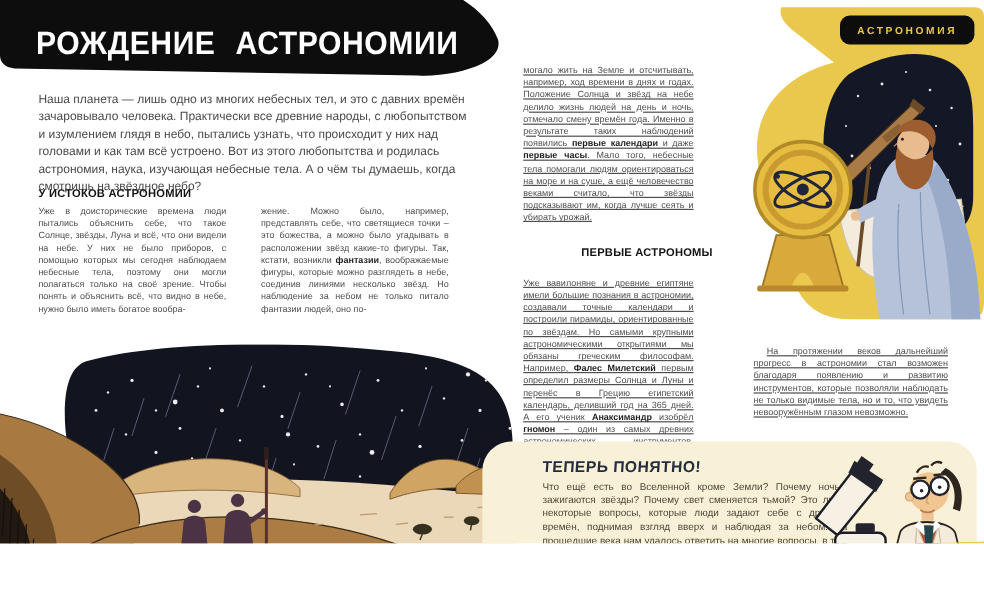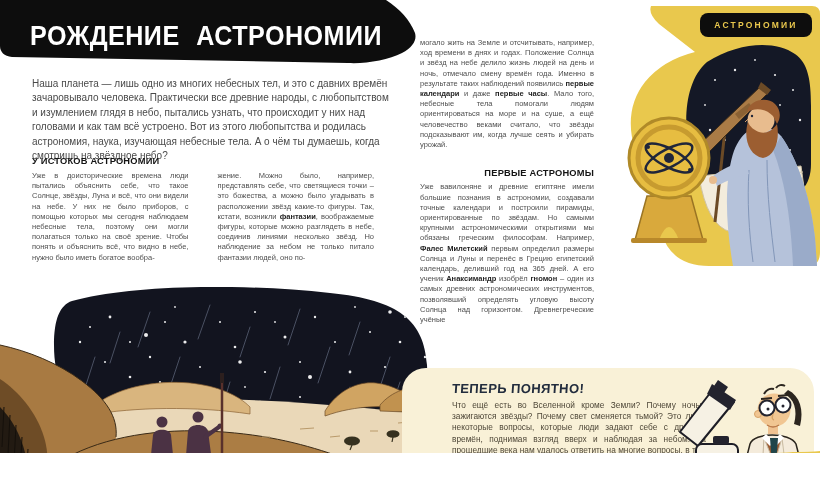--- a/index.html
+++ b/index.html
@@ -10,21 +10,21 @@
   .page-title{position:absolute;left:30px;top:21px;width:380px;color:#ffffff;
               font-size:27px;font-weight:bold;letter-spacing:.5px;word-spacing:10px;
               transform:scaleX(.93);transform-origin:left center;white-space:nowrap;}
   .intro{position:absolute;left:32px;top:77px;width:358px;font-size:10px;line-height:14.4px;
          font-weight:normal;color:#4a4a4a;}
   .sec-head{font-size:9.3px;font-weight:bold;color:#141414;letter-spacing:.2px;text-align:right;}
   .left-sec-head{position:absolute;left:32px;top:156px;}
   .left-cols{position:absolute;left:32px;top:171px;width:342px;display:flex;gap:29px;justify-content:flex-end;}
   .left-cols .col{width:163px;}
   .body-text{font-size:7.5px;line-height:10.2px;color:#4f4f4f;text-align:justify;}
-  .body-text p{margin:0;}
+  .body-text p{margin:16px;text-decoration:underline;}
   .body-text p.indent{text-indent:11px;}
   .body-text b{color:#1f1f1f;}
   .desert-svg{position:absolute;left:0;top:287px;width:432px;height:212px;}
   .page-badge{position:absolute;background:#e9c84d;z-index:6;}
   .badge-22{left:-10px;top:456px;width:96px;height:56px;border-radius:0 16px 0 0;transform:rotate(-4deg);}
   .badge-23{left:754px;top:452px;width:78px;height:56px;transform:rotate(-2deg);
             clip-path:polygon(0 38%,26% 0,100% 0,100% 100%,0 100%);}
   .page-num{position:absolute;color:#ffffff;font-weight:bold;font-size:11.5px;}
   .num-22{left:30px;top:10px;}
   .num-23{left:38px;top:13px;}
@@ -228,30 +228,31 @@
       <circle cx="98" cy="180" r="4" fill="#e8bc8e"></circle>
       <circle cx="146" cy="120" r="13.5" fill="#e8bc8e"></circle>
       <path d="M132,112 C134,100 152,96 160,104 C166,110 166,118 162,124 L158,116 C150,108 140,108 132,112 Z" fill="#9c5e31"></path>
       <path d="M133,122 C128,138 134,156 148,158 C160,156 165,140 162,124 C156,132 150,134 144,132 C139,130 135,127 133,122 Z" fill="#9c5e31"></path>
       <circle cx="137" cy="116" r="1.2" fill="#20263a"></circle>
       <path d="M133,119 L130,122" stroke="#d29a6a" stroke-width="1" fill="none"></path>
     </g>
   </svg>
 
   <div class="topic-badge">
-    <span>АСТРОНОМИИ</span>
+    <span>АСТРОНОМИЯ</span>
   </div>
 
   <div class="rcol1 body-text">
     <p>могало жить на Земле и отсчитывать, например, ход времени в днях и годах. Положение Солнца и звёзд на небе делило жизнь людей на день и ночь, отмечало смену времён года. Именно в результате таких наблюдений появились <b>первые календари</b> и даже <b>первые часы</b>. Мало того, небесные тела помогали людям ориентироваться на море и на суше, а ещё человечество веками считало, что звёзды подсказывают им, когда лучше сеять и убирать урожай.</p>
     <span class="sec-head">ПЕРВЫЕ АСТРОНОМЫ</span>
     <p>Уже вавилоняне и древние египтяне имели большие познания в астрономии, создавали точные календари и построили пирамиды, ориентированные по звёздам. Но самыми крупными астрономическими открытиями мы обязаны греческим философам. Например, <b>Фалес Милетский</b> первым определил размеры Солнца и Луны и перенёс в Грецию египетский календарь, деливший год на 365 дней. А его ученик <b>Анаксимандр</b> изобрёл <b>гномон</b> – один из самых древних астрономических инструментов, позволявший определять угловую высоту Солнца над горизонтом. Древнегреческие учёные</p>
   </div>
 
   <div class="rcol2 body-text">
+    <p class="indent">На протяжении веков дальнейший прогресс в астрономии стал возможен благодаря появлению и развитию инструментов, которые позволяли наблюдать не только видимые тела, но и то, что увидеть невооружённым глазом невозможно.</p>
   </div>
 
   <div class="info-box">
     <div class="info-title">ТЕПЕРЬ ПОНЯТНО!</div>
     <div class="info-text">Что ещё есть во Вселенной кроме Земли? Почему ночью зажигаются звёзды? Почему свет сменяется тьмой? Это лишь некоторые вопросы, которые люди задают себе с древних времён, поднимая взгляд вверх и наблюдая за небом. За прошедшие века нам удалось ответить на многие вопросы, в том числе благодаря развитию технологий, которые дали нам в руки инструменты, пригодные для наблюдения и измерения того, что окружает Землю во Вселенной.</div>
   </div>
 
   <svg class="scientist-svg" viewBox="0 0 150 127">
     <ellipse cx="52" cy="122" rx="30" ry="4" fill="#d9cdb4"></ellipse>
     <g>

